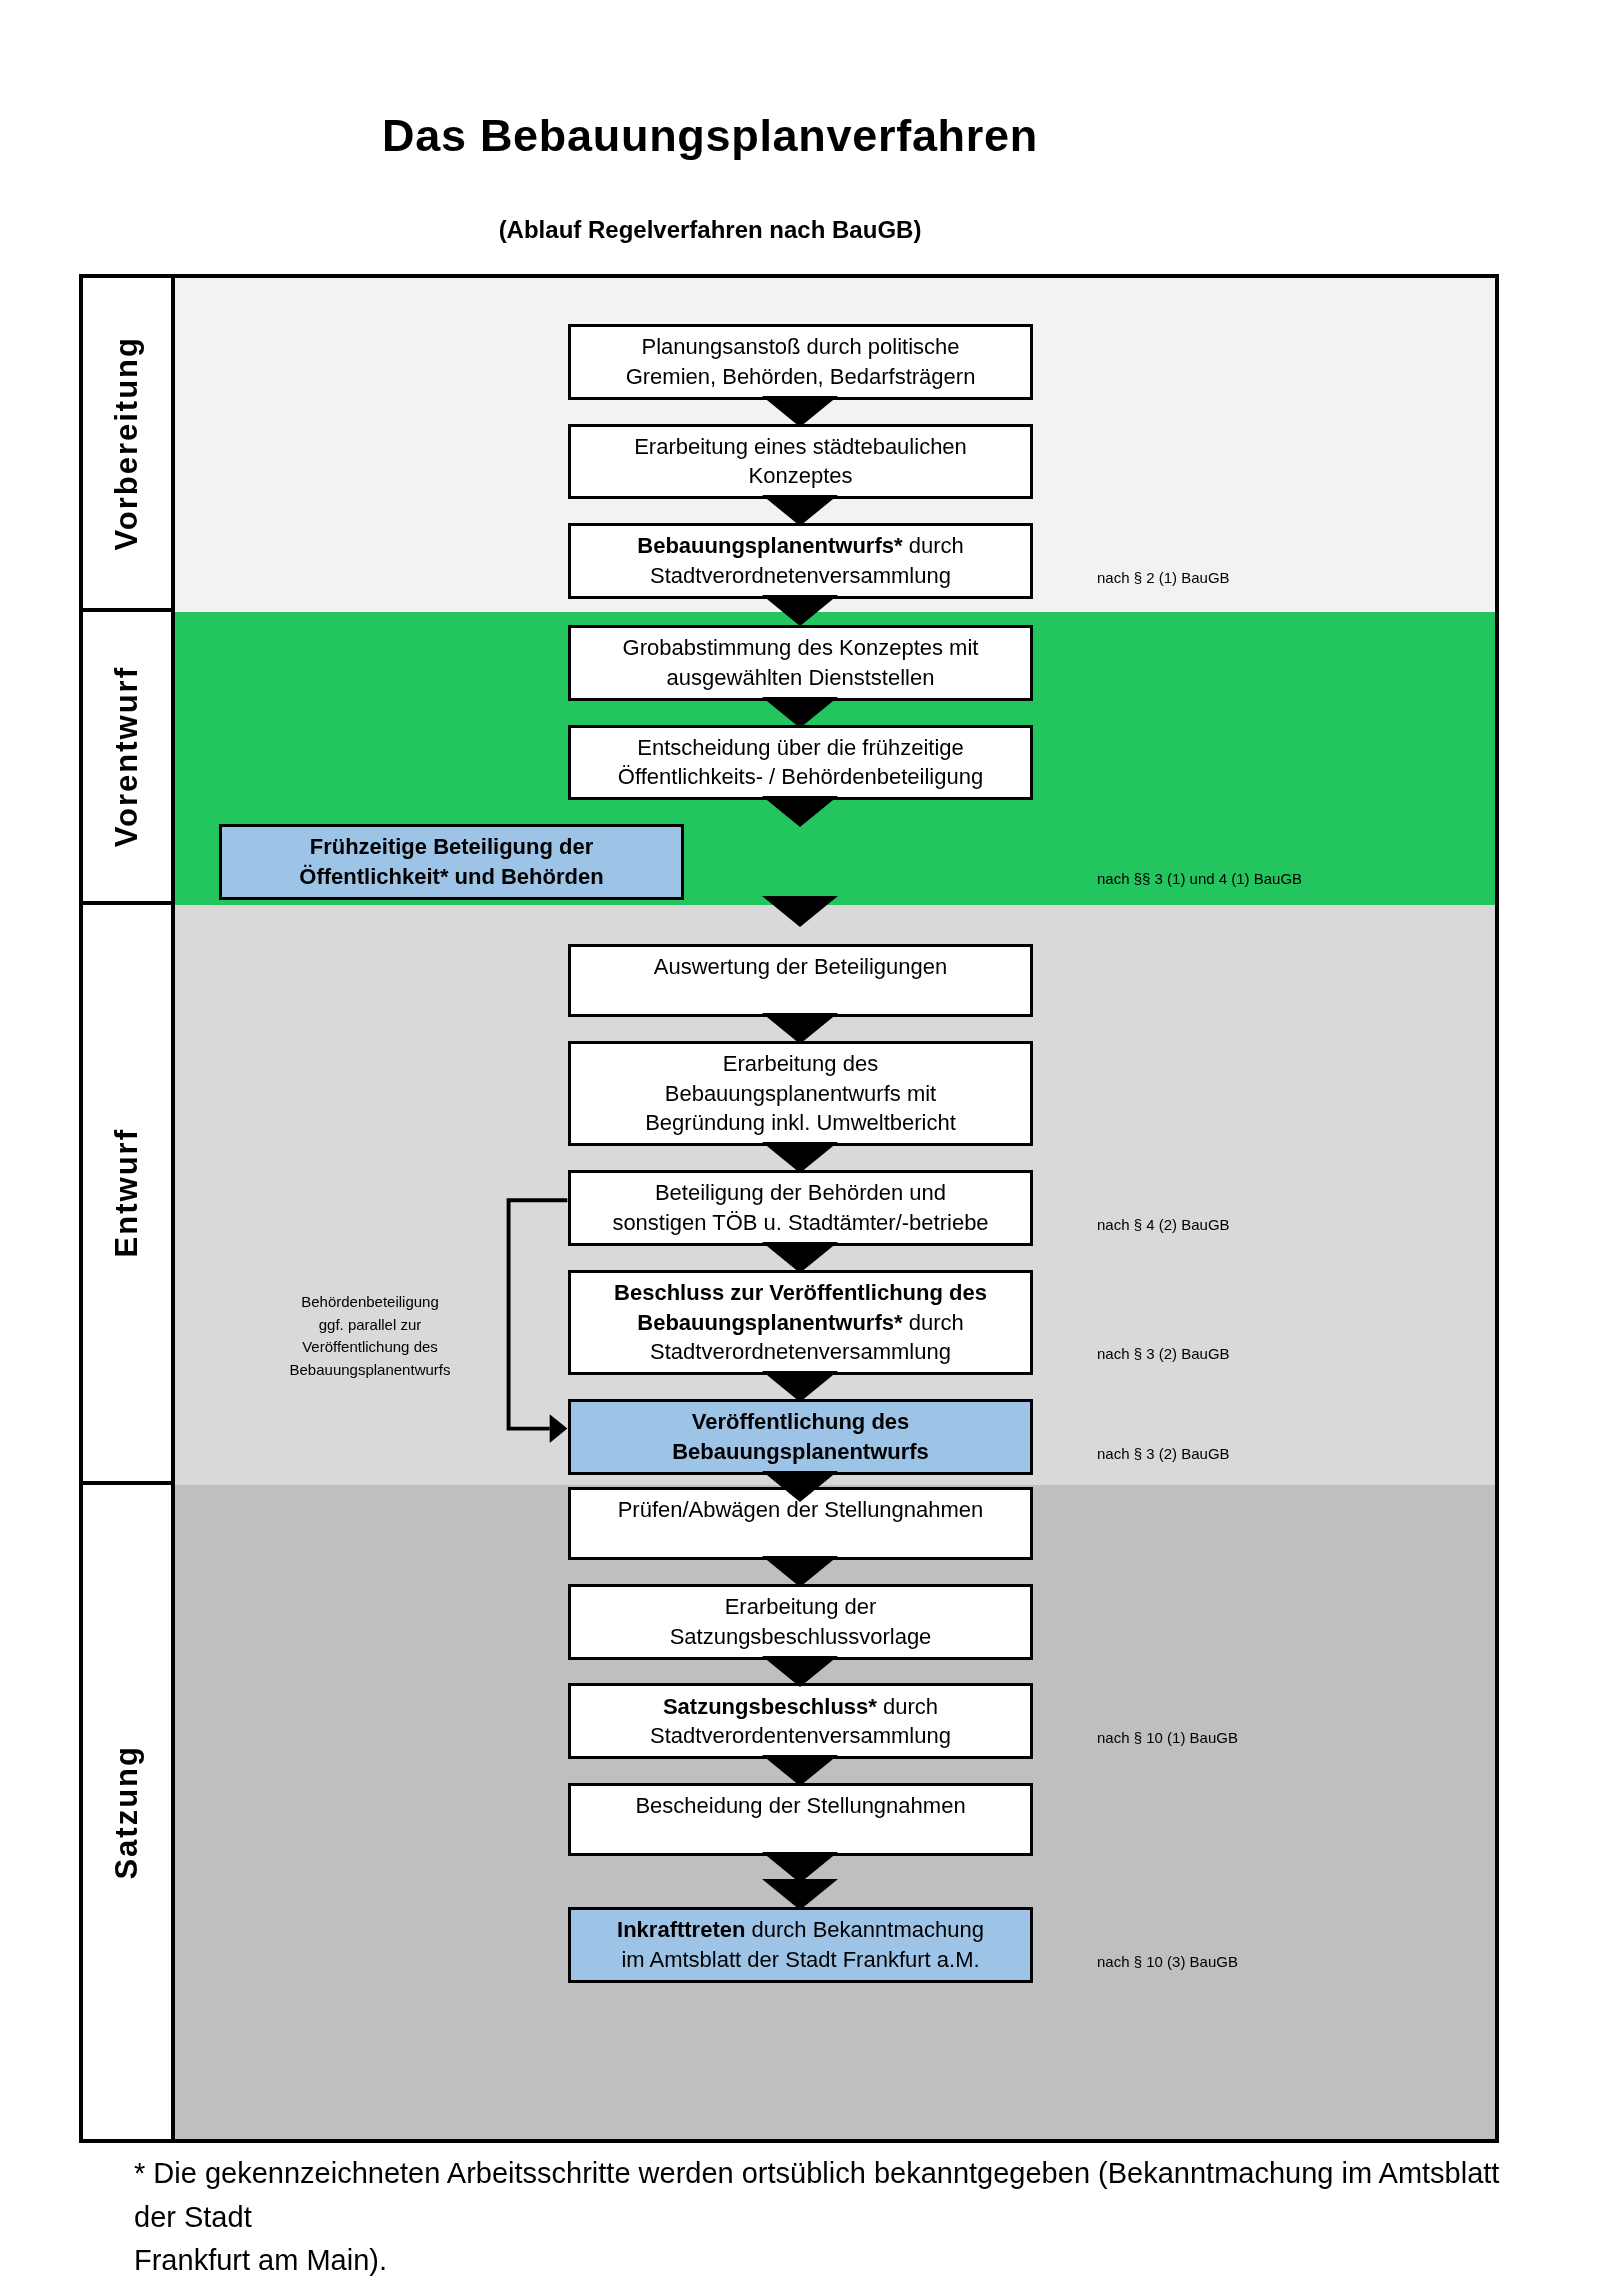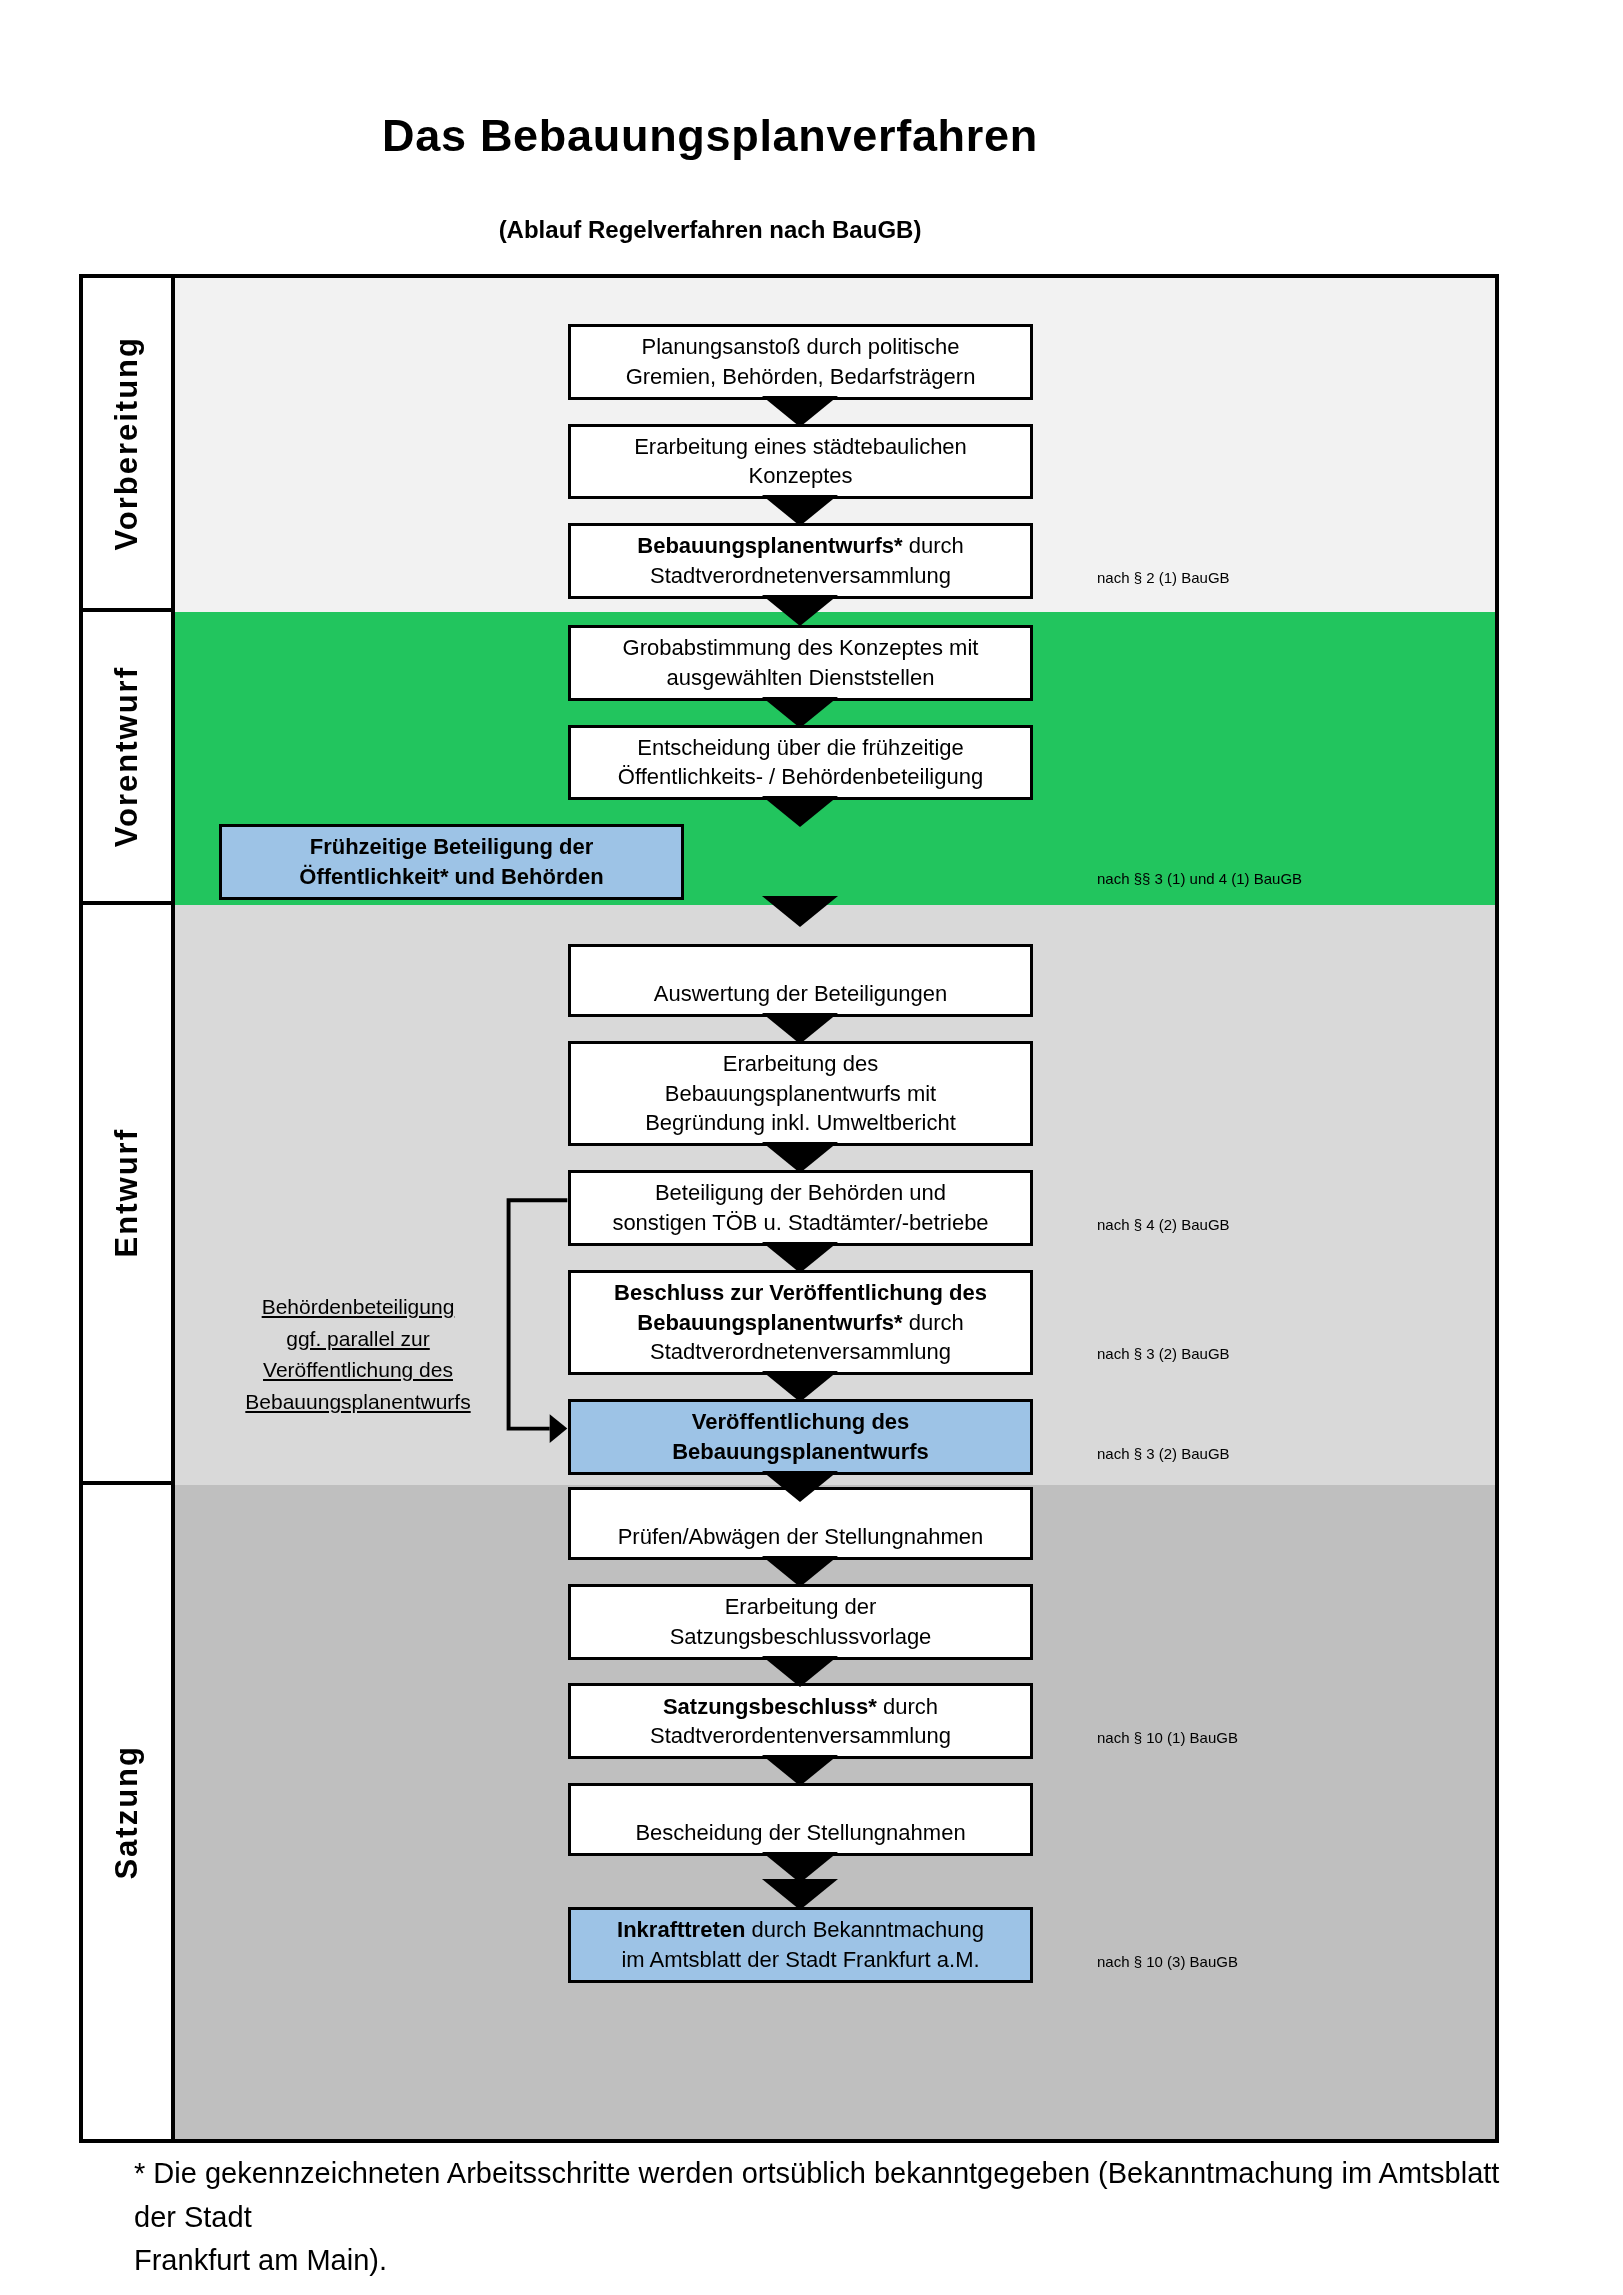--- a/index.html
+++ b/index.html
@@ -35,37 +35,37 @@
   .phase-col{flex:1;display:flex;flex-direction:column;}
   .phase{position:relative;box-sizing:border-box;}
   .phase-1{height:334px;padding-top:46px;}
   .phase-2{height:293px;padding-top:13px;}
   .phase-3{height:580px;padding-top:39px;}
   .phase-4{flex:1;padding-top:2px;}
   .row{position:relative;}
   .box{
     margin-left:393px;width:465px;min-height:73px;box-sizing:border-box;
     background:#fff;border:3.3px solid #000;
-    display:flex;align-items:flex-end;justify-content:center;
+    display:flex;align-items:flex-start;justify-content:center;
     text-align:center;font-size:22px;line-height:1.35;
     padding:5.2px 17px;white-space:pre-line;
   }
   .arrow{
     width:0;height:0;position:relative;z-index:2;
     border-left:38px solid transparent;border-right:38px solid transparent;
     border-top:31px solid #000;
     margin:-3.9px 0 -3.3px 587px;
   }
   .ref{
     position:absolute;left:922px;bottom:13px;
     font-size:15px;white-space:nowrap;
   }
   .side-note{
-    position:absolute;left:26px;top:386px;width:314px;
-    text-align:center;font-size:21px;line-height:1.5;white-space:pre-line;text-decoration:underline;
+    position:absolute;left:38px;top:386px;width:314px;
+    text-align:center;font-size:15px;line-height:1.5;white-space:pre-line;
   }
   .bracket{position:absolute;left:314px;top:281px;z-index:3;}
   .footnote{
     position:absolute;left:134px;top:2152px;width:1414px;
     font-size:29px;line-height:1.5;white-space:pre-line;
   }
 </style>
 </head>
 <body>
 

